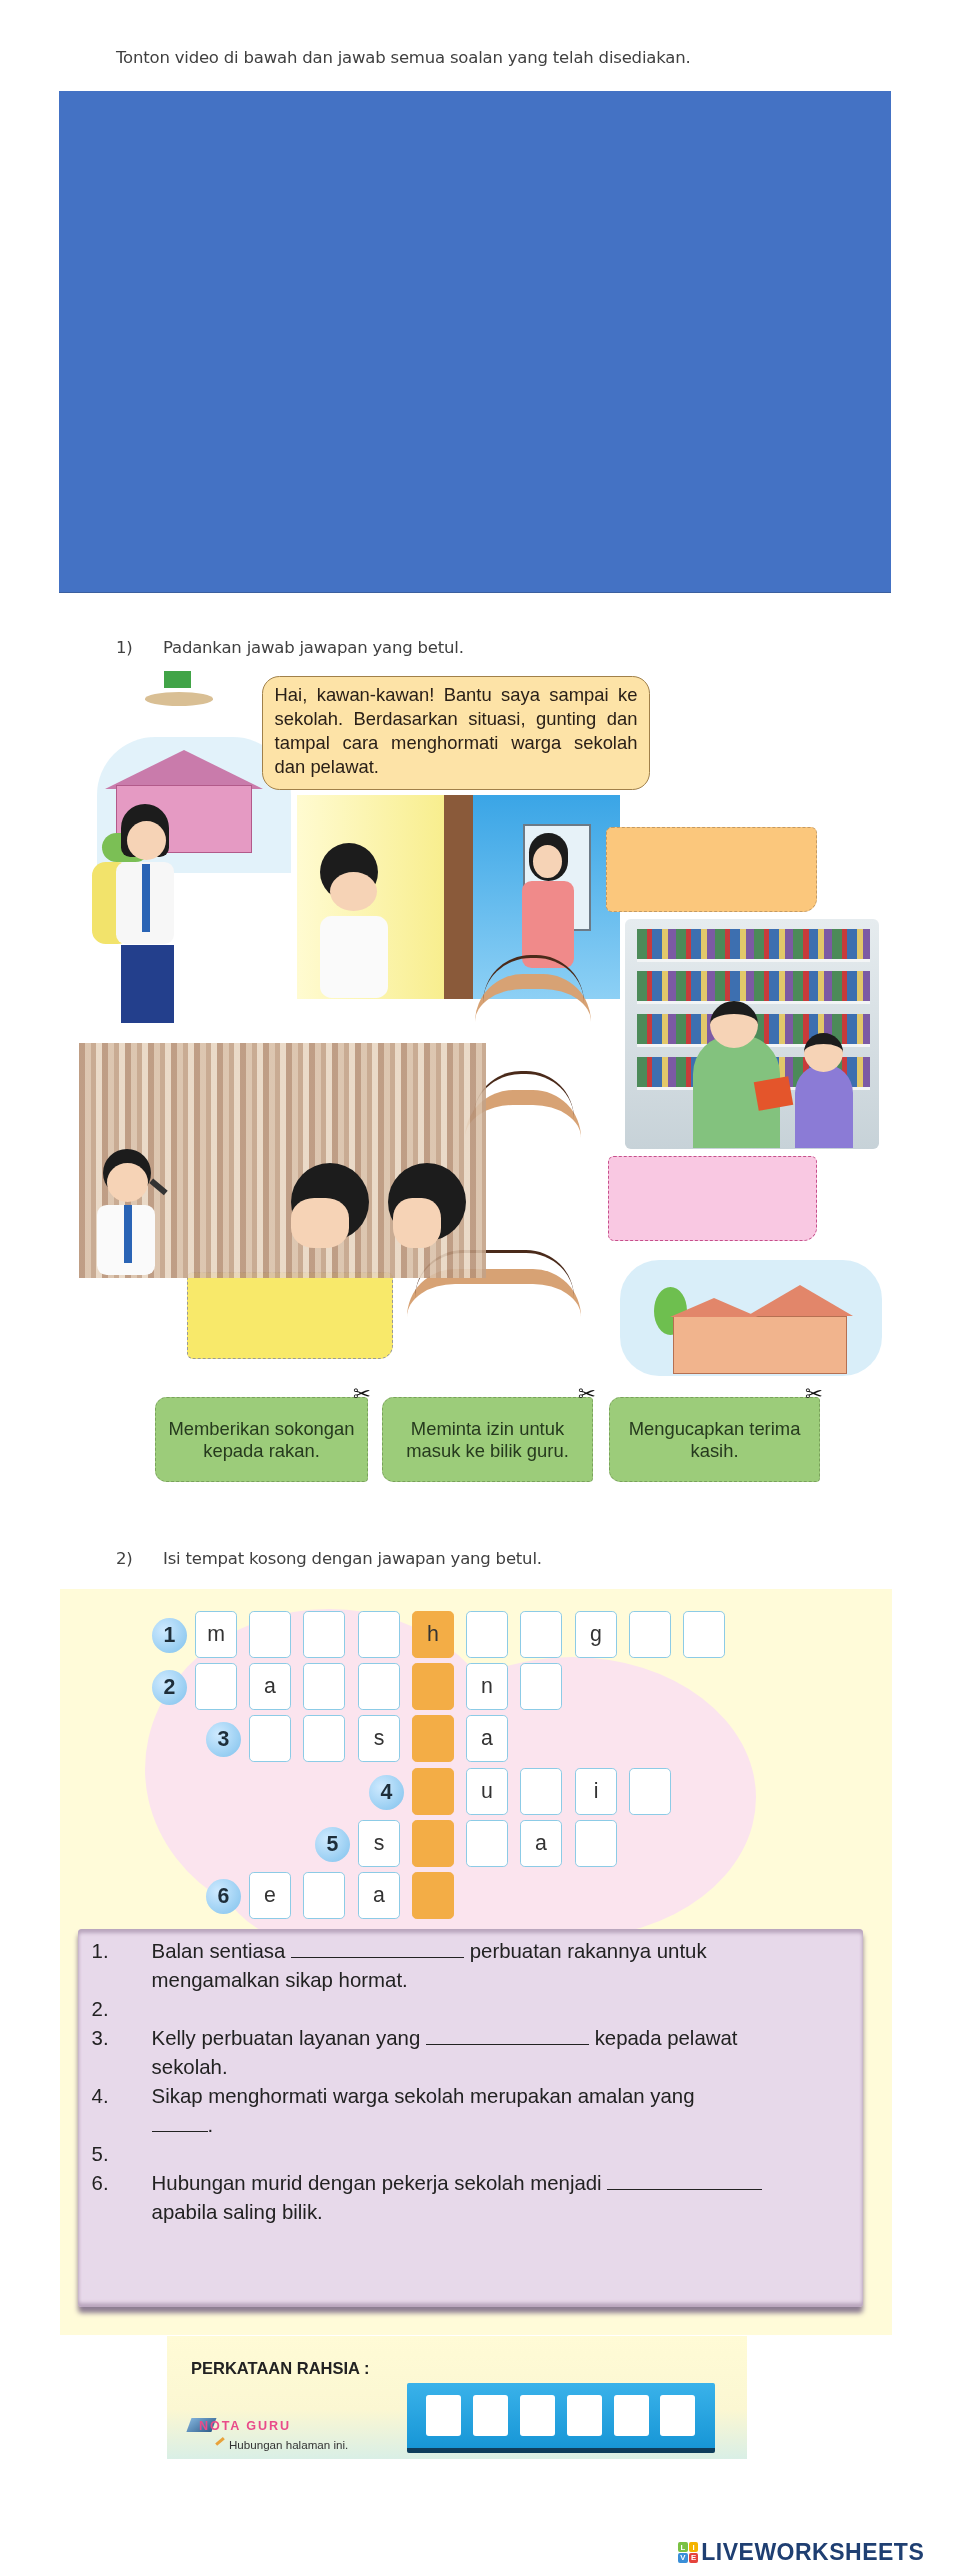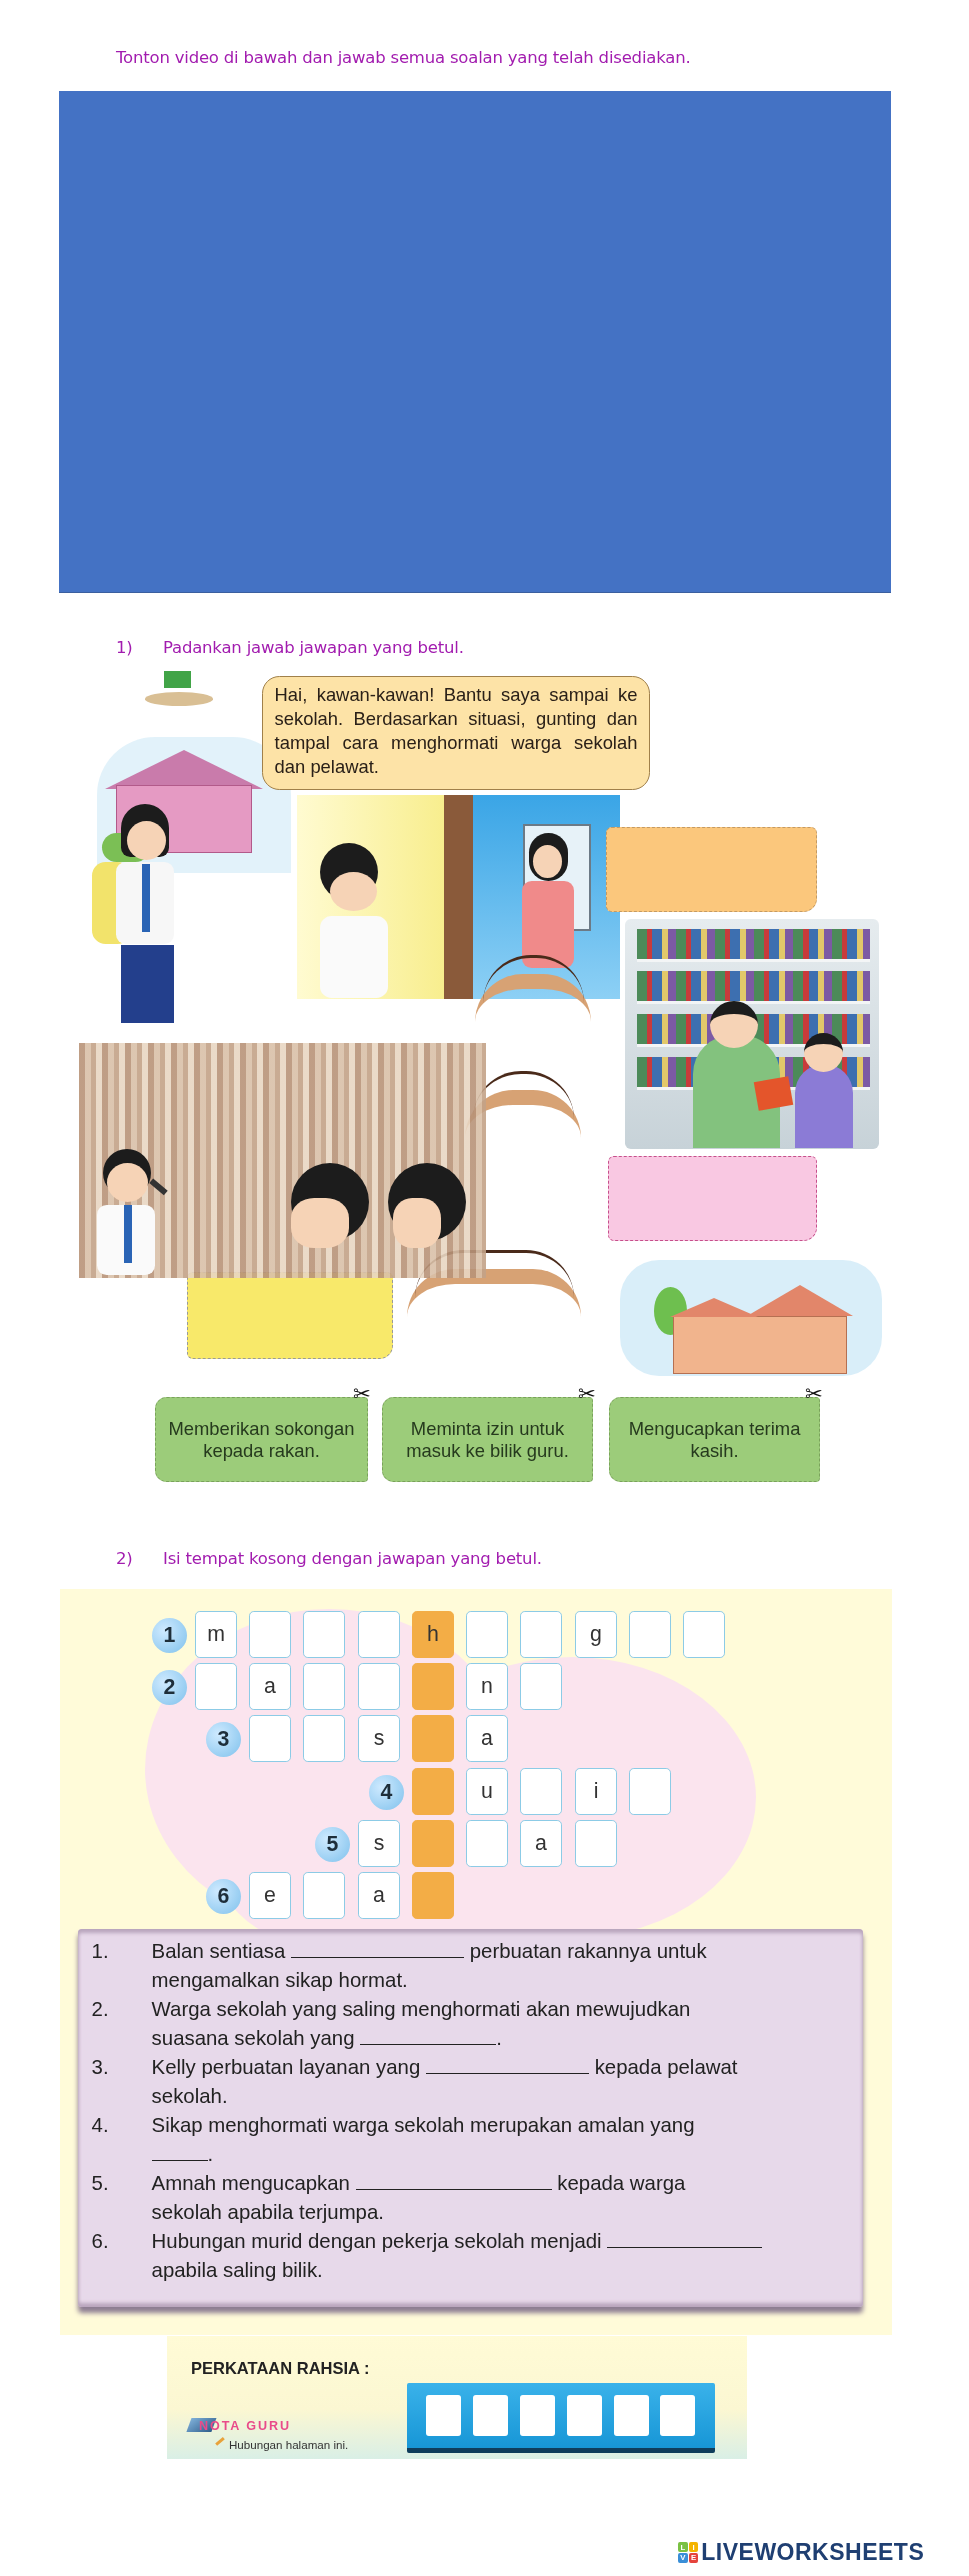--- a/index.html
+++ b/index.html
@@ -1,20 +1,20 @@
 <!DOCTYPE html>
 <html><head>
 <meta charset="utf-8">
 <style>
   * { box-sizing: border-box; margin: 0; padding: 0; }
   html, body { width: 969px; height: 2576px; background: #ffffff; overflow: hidden; }
   body { position: relative; font-family: "DejaVu Sans", sans-serif; color: #111; }
 
   .abs { position: absolute; }
-  .hand { font-family: "DejaVu Sans", sans-serif; font-size: 16.5px; letter-spacing: -0.2px; color: #a21caf; }
+  .hand { font-family: "DejaVu Sans", sans-serif; font-size: 16.5px; letter-spacing: -0.2px; color: #404040; }
 
   
   .video { left: 59px; top: 91px; width: 832px; height: 502px; background: #4472c4; border-bottom: 1.9px solid #3a5f9f; }
   .bubble { left: 262px; top: 676px; width: 388px; height: 114px; background: #fde3a7; border: 1.9px solid #a0804a; border-radius: 17.4px; padding: 5.8px 11.6px; font-family: "Liberation Sans", sans-serif; font-size: 18.4px; line-height: 24px; color: #2a2018; text-align: justify; }
   .house-body { left: 116px; top: 785px; width: 136px; height: 68px; background: #e59ac3; border: 1.9px solid #b25a8a; }
   .house-roof { left: 105px; top: 750px; width: 0; height: 0; border-left: 79px solid transparent; border-right: 79px solid transparent; border-bottom: 39px solid #c97bab; }
   .house-sky { left: 97px; top: 737px; width: 194px; height: 136px; background: #cfe9f7; border-radius: 58px 58px 0 0; opacity: 0.6; }
 
   .boy1 { left: 92px; top: 804px; width: 126px; height: 223px; }
   .panel-yellow { left: 297px; top: 795px; width: 147px; height: 204px; background: linear-gradient(90deg,#fffbd1,#f8ee8e); }
@@ -245,50 +245,39 @@
     <span class="clue-num">1.</span>
     <div>
       <span>Balan sentiasa</span>
       <span class="blank" style="width:173px;"></span>
       <span>perbuatan rakannya untuk</span><br>
       <span>mengamalkan sikap hormat.</span>
     </div>
   </div>
   <div class="clue">
     <span class="clue-num">2.</span>
-    <div>
-      <span>Warga sekolah yang saling menghormati akan mewujudkan</span><br>
-      <span>suasana sekolah yang</span>
-      <span class="blank" style="width:136px;"></span><span>.</span>
-    </div>
   </div>
   <div class="clue">
     <span class="clue-num">3.</span>
     <div>
       <span>Kelly perbuatan layanan yang</span>
       <span class="blank" style="width:163px;"></span>
       <span>kepada pelawat</span><br>
       <span>sekolah.</span>
     </div>
   </div>
   <div class="clue">
     <span class="clue-num">4.</span>
     <div>
       <span>Sikap menghormati warga sekolah merupakan amalan yang</span><br>
       <span class="blank" style="width:56px;"></span><span>.</span>
     </div>
   </div>
   <div class="clue">
     <span class="clue-num">5.</span>
-    <div>
-      <span>Amnah mengucapkan</span>
-      <span class="blank" style="width:196px;"></span>
-      <span>kepada warga</span><br>
-      <span>sekolah apabila terjumpa.</span>
-    </div>
   </div>
   <div class="clue">
     <span class="clue-num">6.</span>
     <div>
       <span>Hubungan murid dengan pekerja sekolah menjadi</span>
       <span class="blank" style="width:155px;"></span><br>
       <span>apabila saling bilik.</span>
     </div>
   </div>
 </div>

